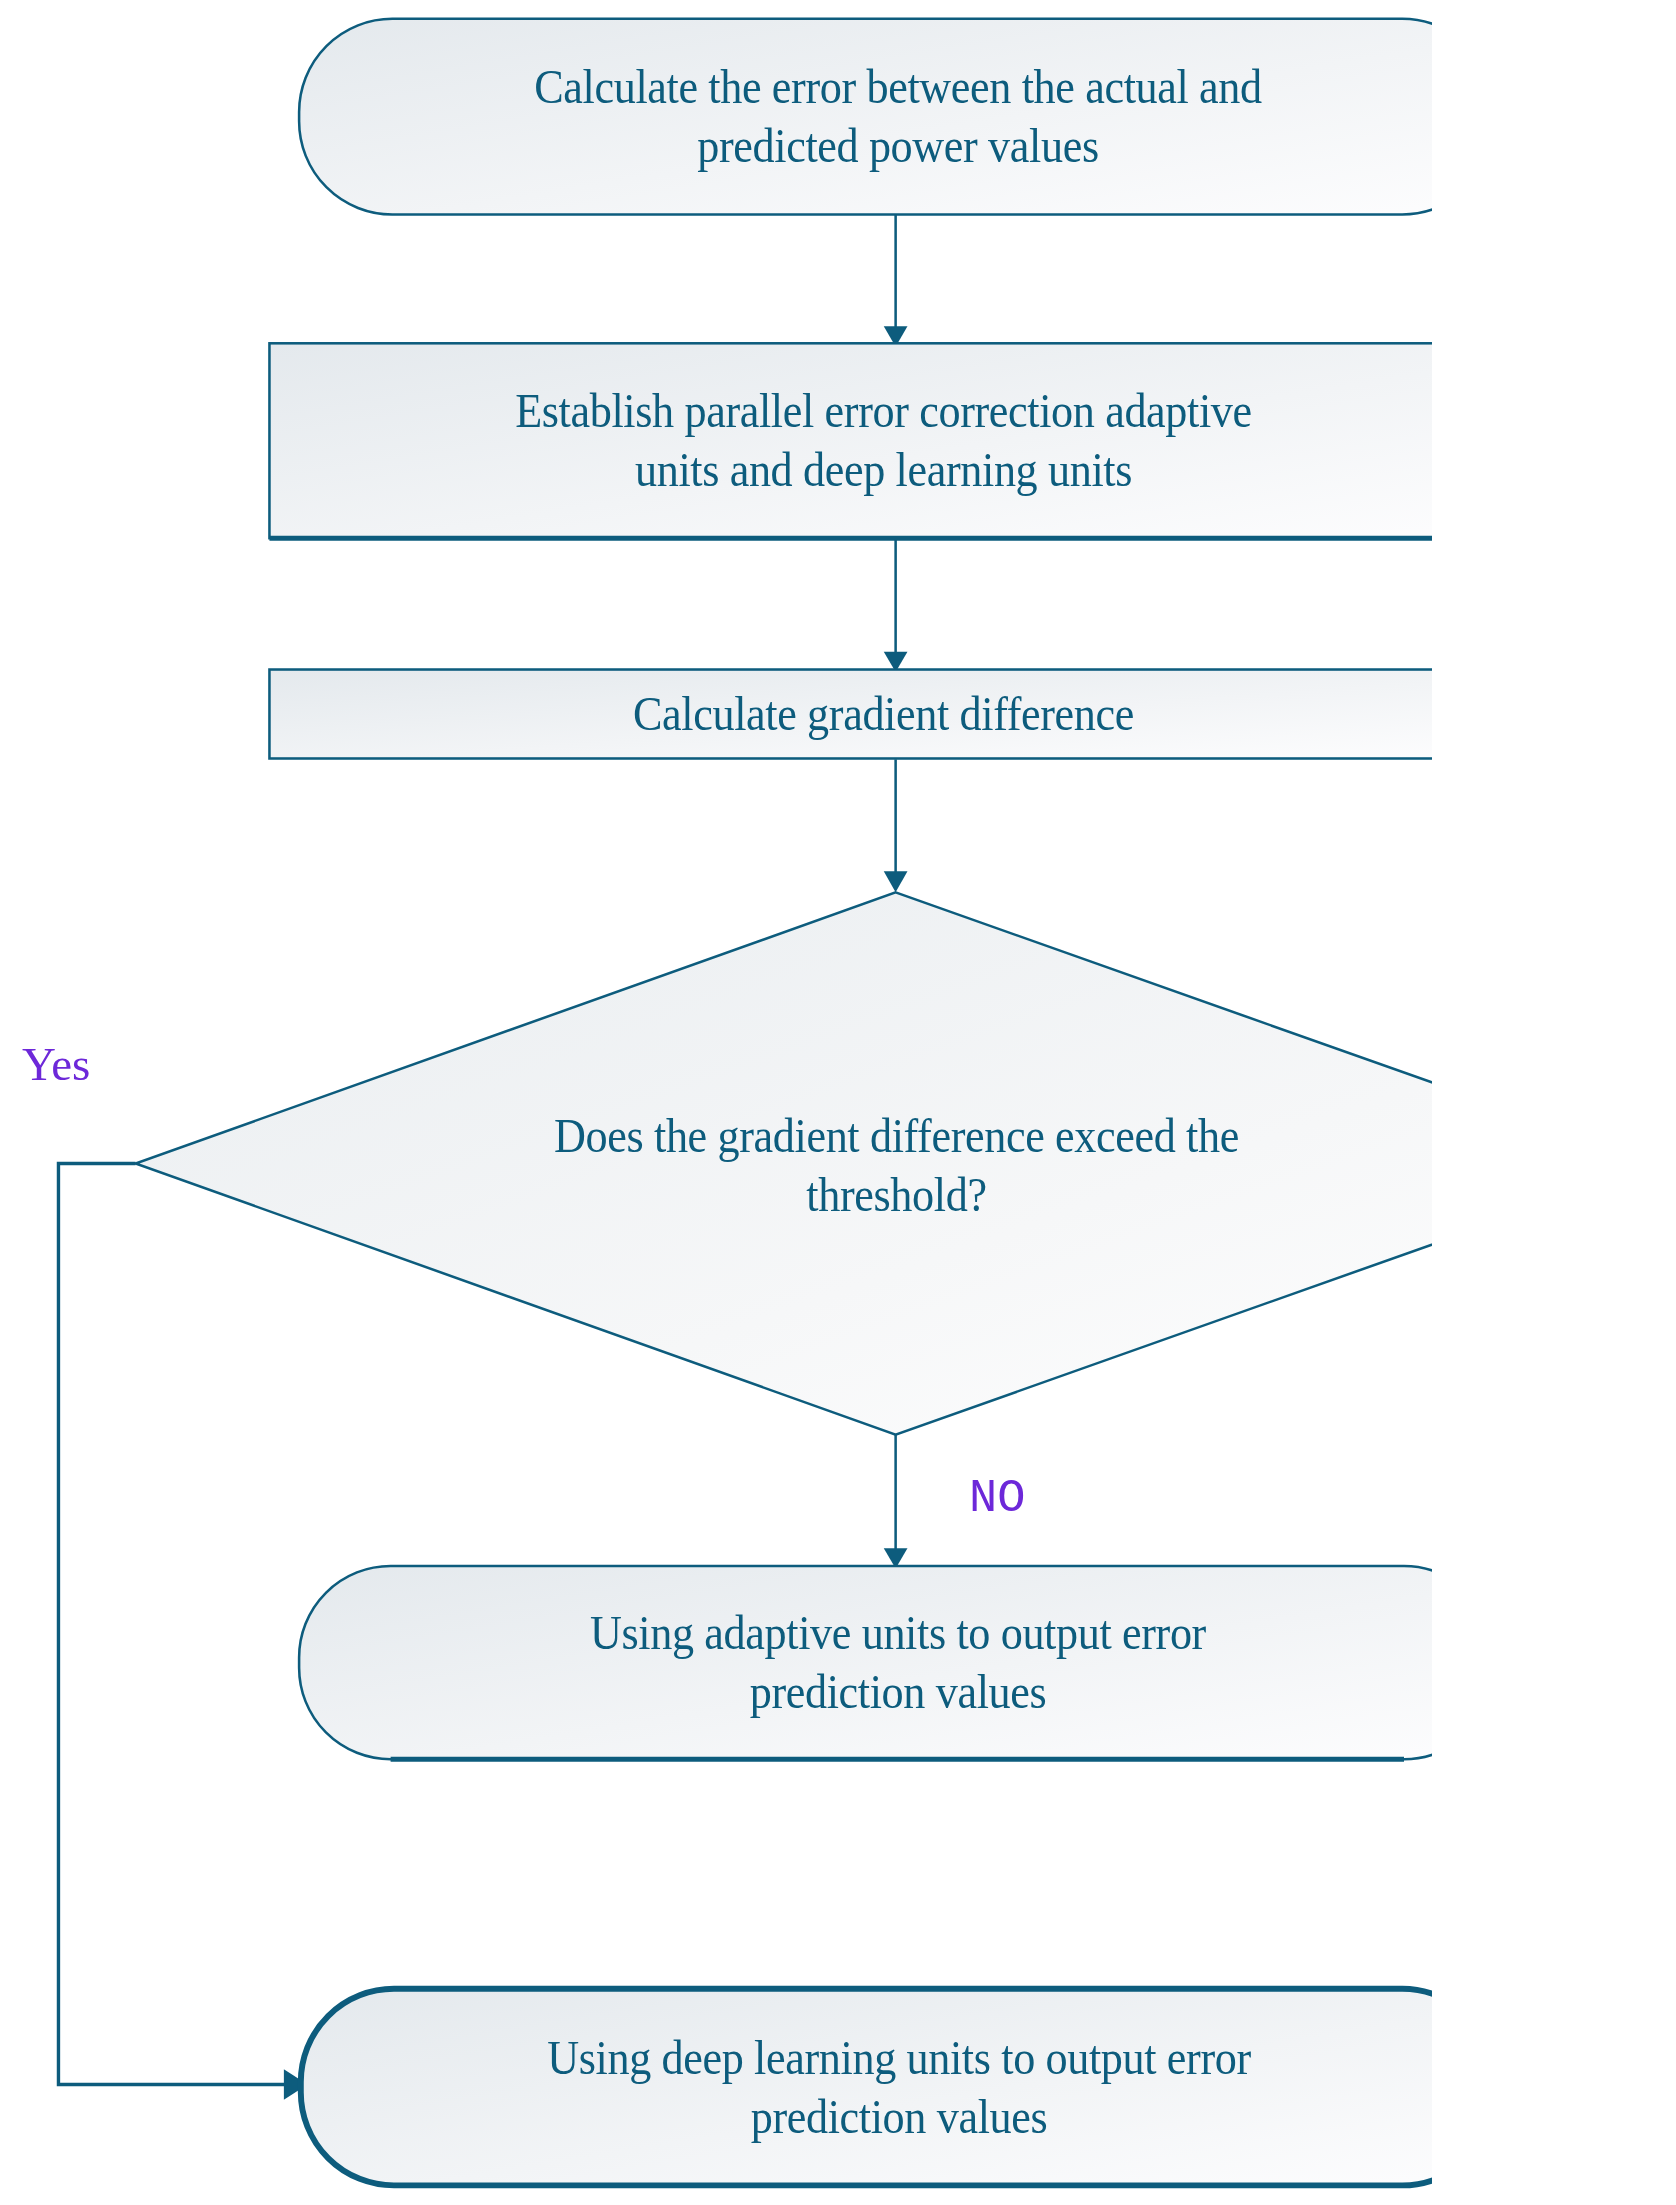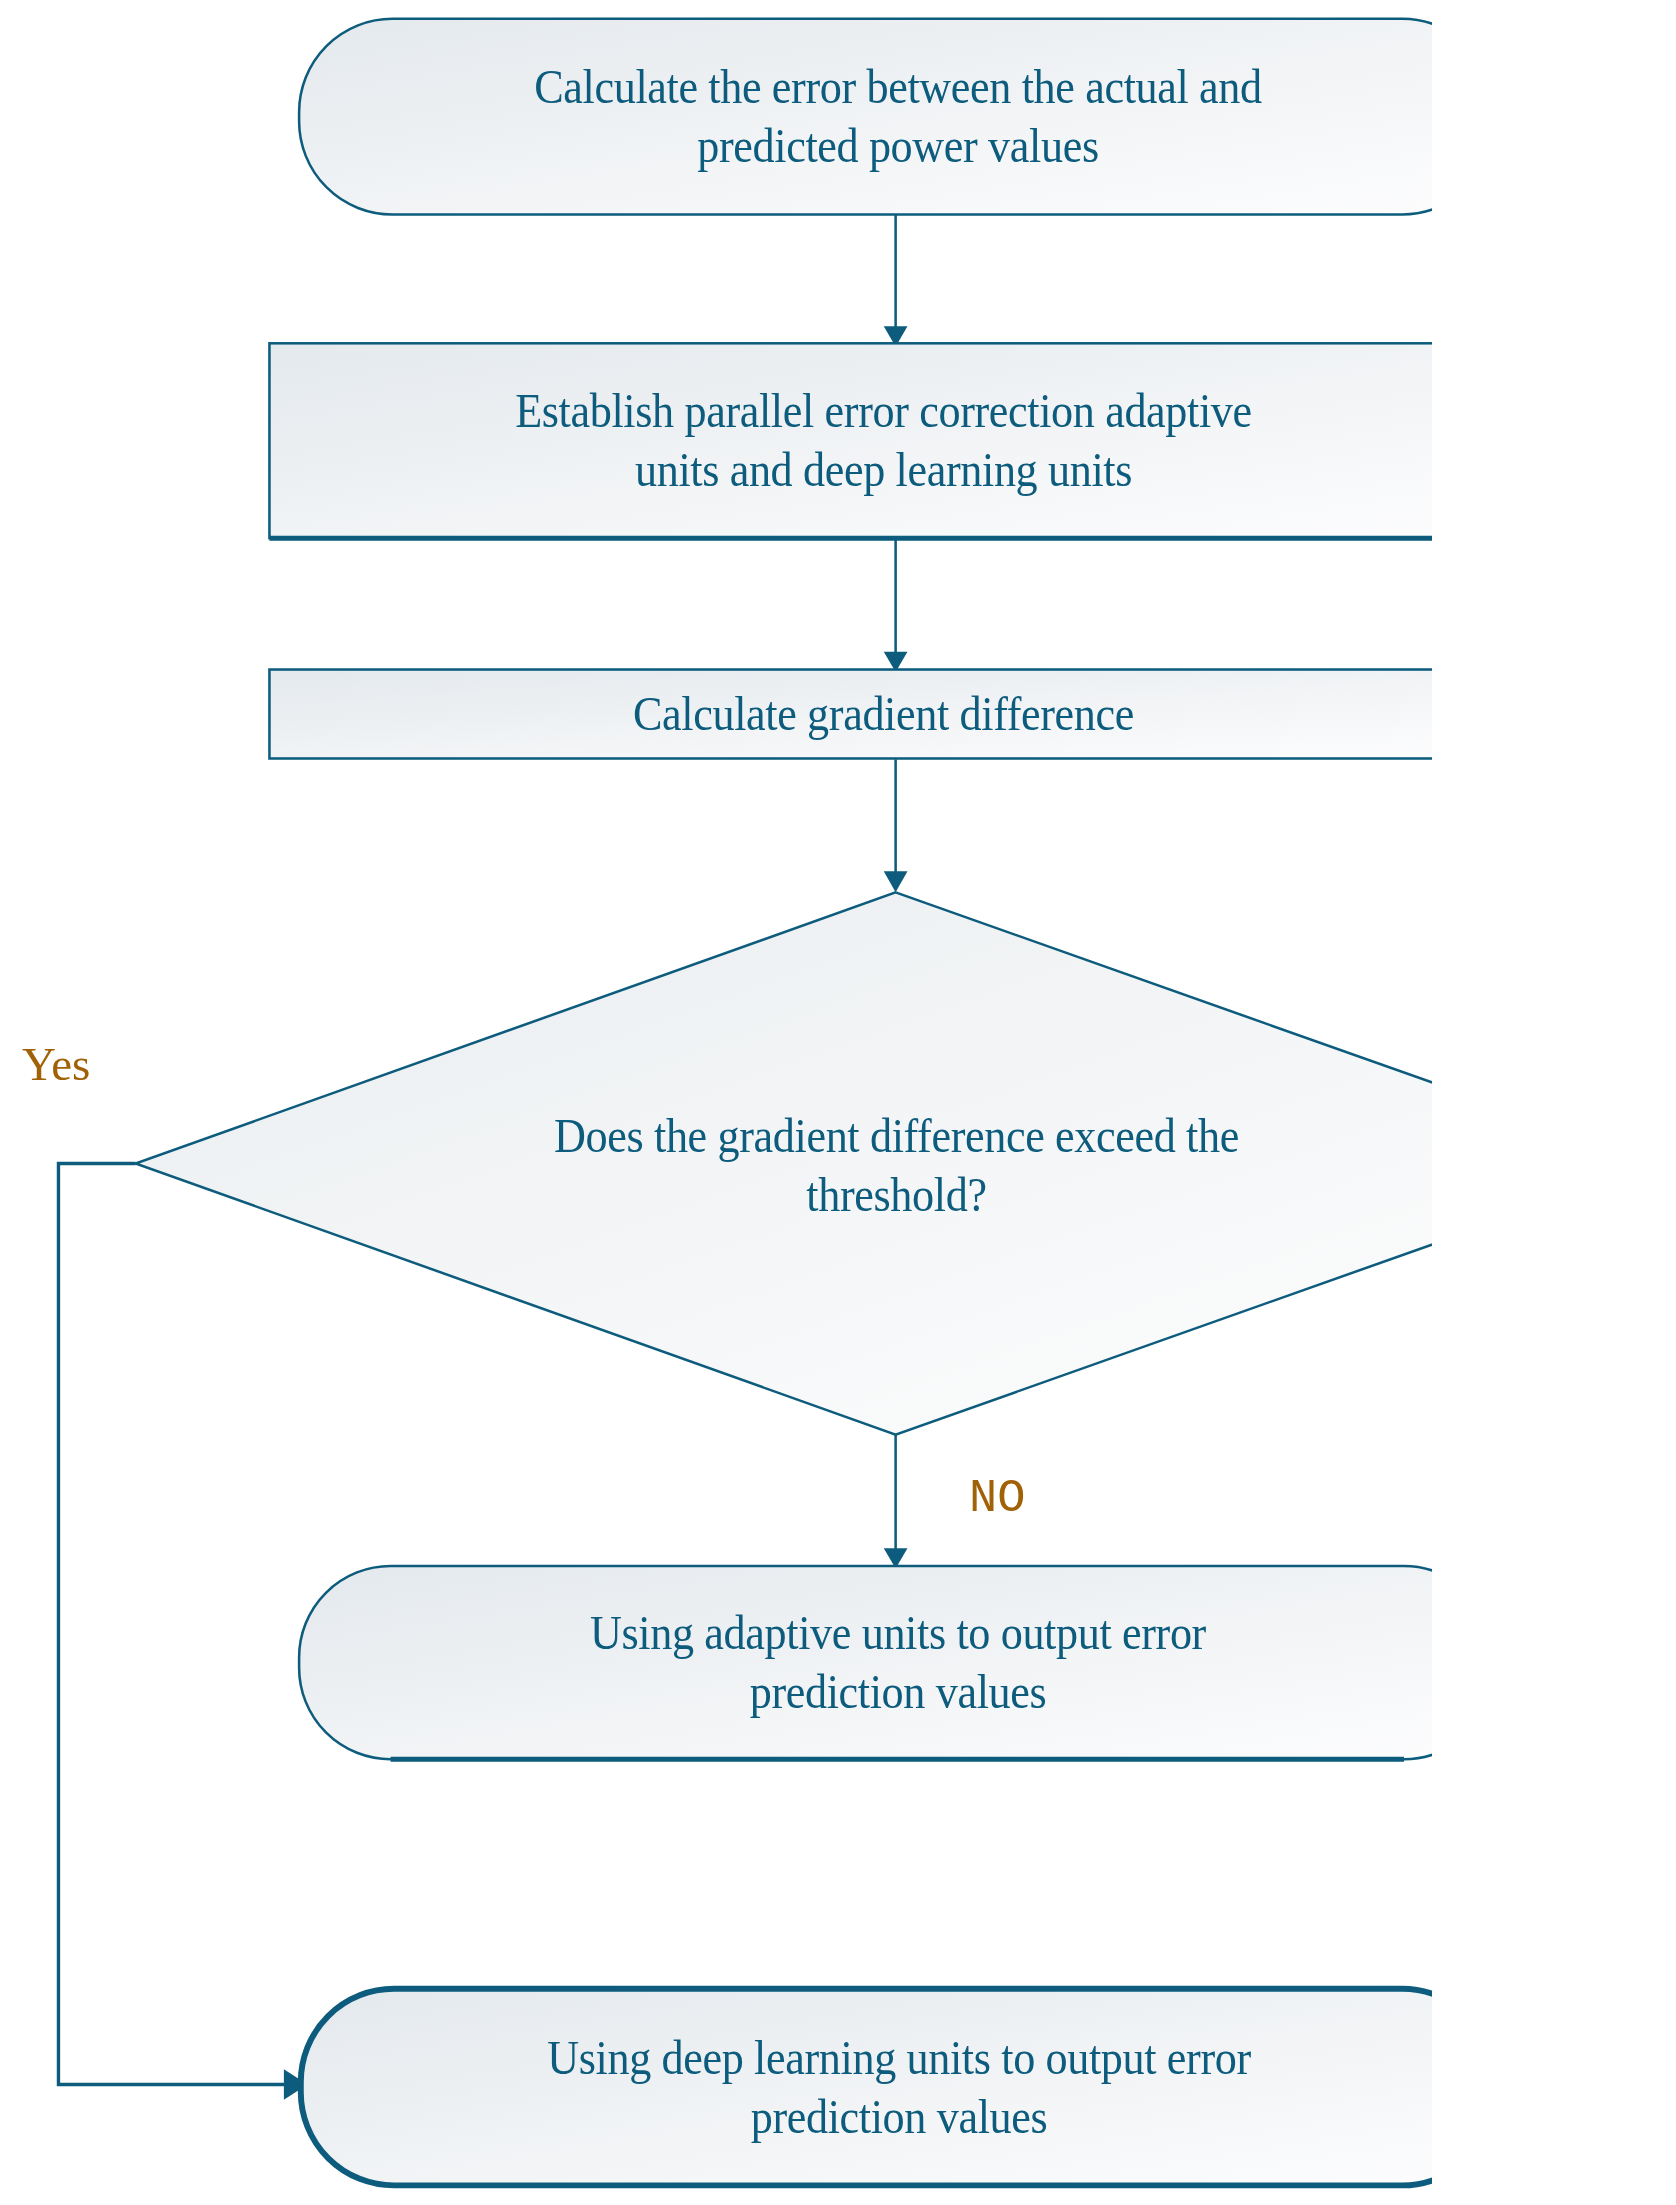--- a/index.html
+++ b/index.html
@@ -34,21 +34,21 @@
     font-family: "Liberation Serif", "DejaVu Serif", serif;
     font-size: 48px;
     line-height: 1.22;
     letter-spacing: -0.4px;
     transform: scaleX(0.92);
     transform-origin: center center;
     pointer-events: none;
   }
   .edge-label {
     position: absolute;
-    color: #a16207;
+    color: #6d28d9;
     font-family: "Liberation Serif", "DejaVu Serif", serif;
     font-size: 47px;
     line-height: 1;
     white-space: nowrap;
   }
 </style>
 </head>
 <body>
 
 <div id="flow-root">

